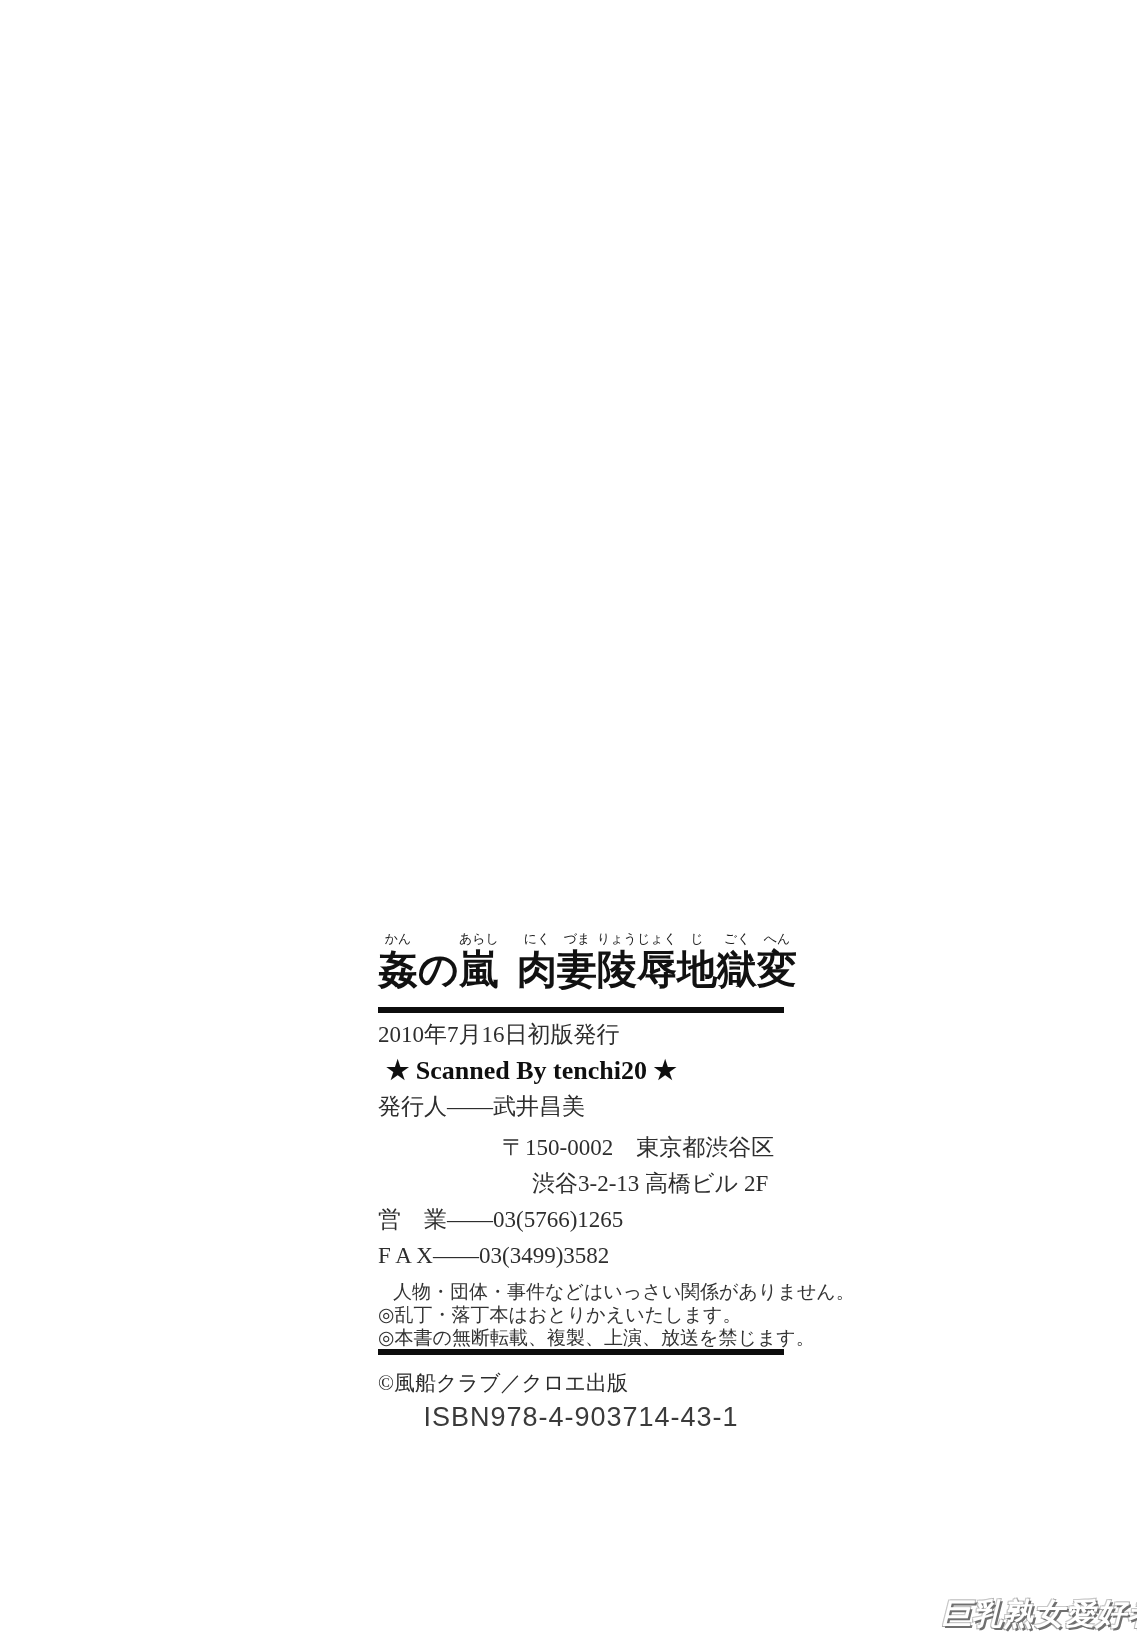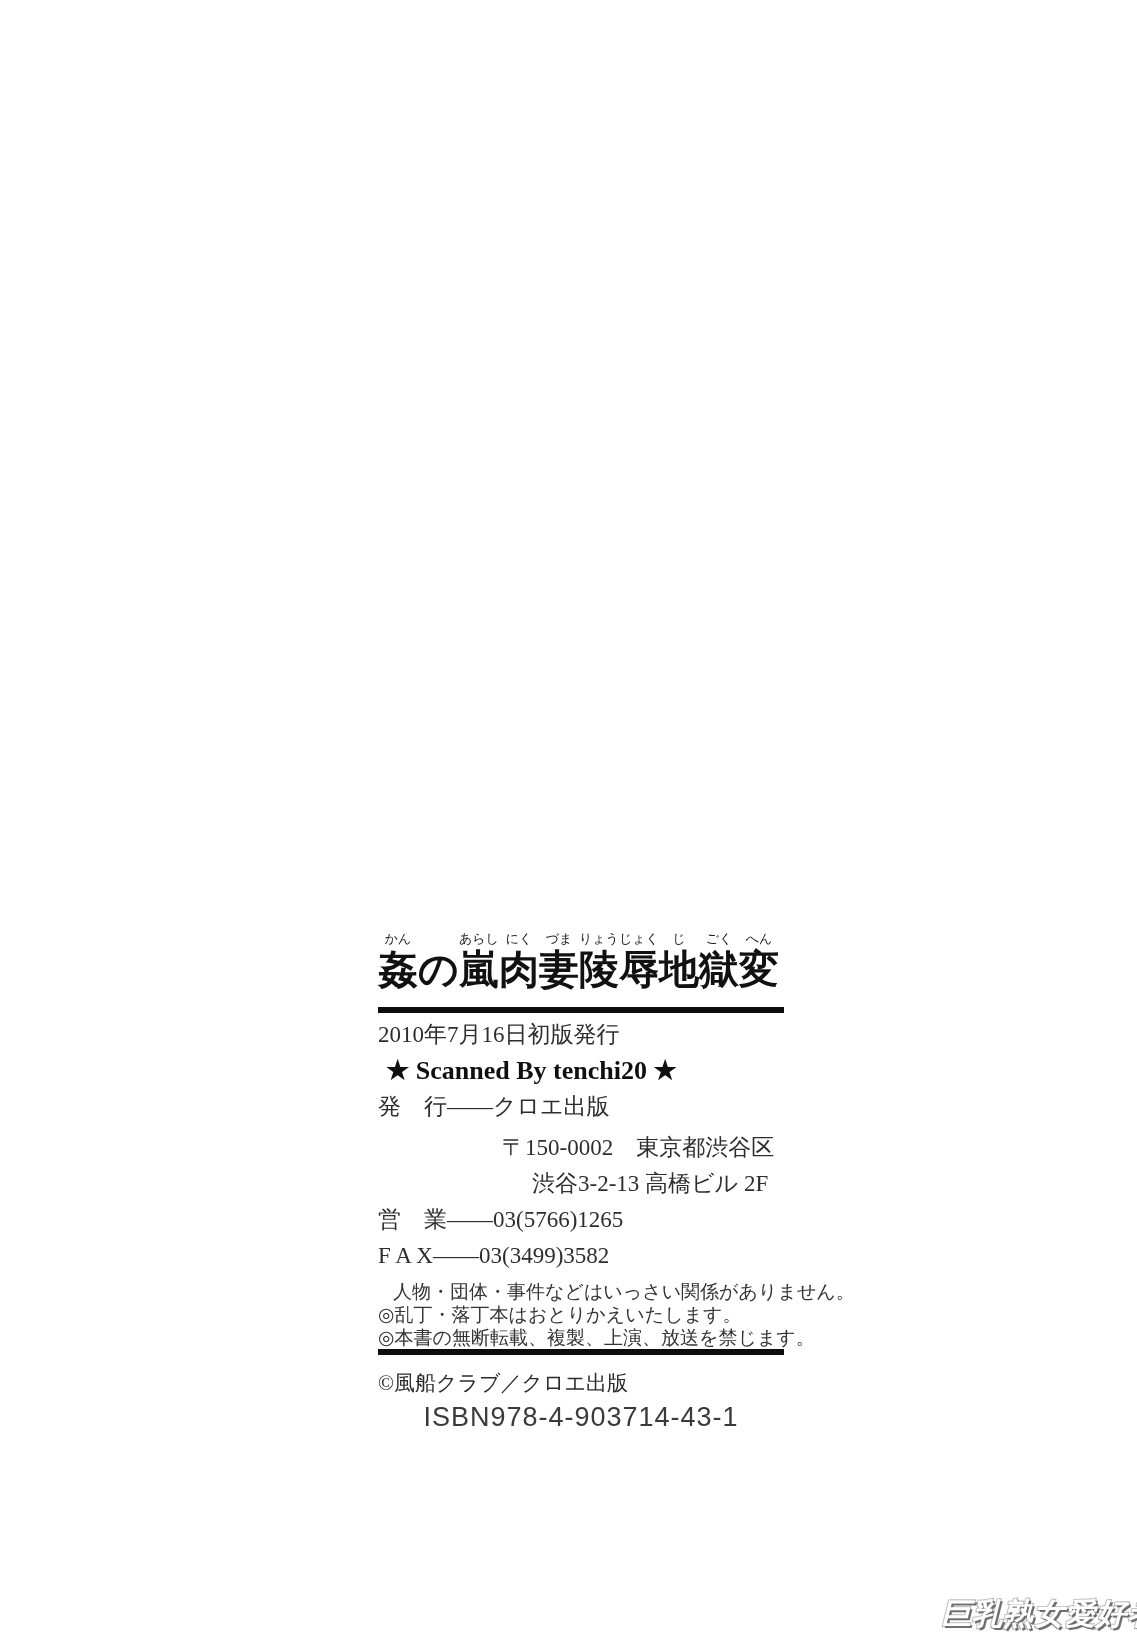--- a/index.html
+++ b/index.html
@@ -30,20 +30,21 @@
   .title-line {
     display: flex;
     align-items: flex-end;
     color: #111;
     white-space: nowrap;
   }
   .title-word {
     display: flex;
   }
   .title-word + .title-word {
+    margin-left: 18px;
   }
   .rseg {
     display: inline-flex;
     flex-direction: column;
     align-items: center;
   }
   .rseg .rt {
     font-size: 13px;
     line-height: 17px;
     height: 17px;
@@ -190,21 +191,21 @@
           <span class="rt">へん</span>
           <span class="rb">変</span>
         </span>
       </span>
     </div>
 
     <div class="rule"></div>
 
     <div class="line">2010年7月16日初版発行</div>
     <div class="line scanned">★ Scanned By tenchi20 ★</div>
-    <div class="line">発　行——クロエ出版</div>
+    <div class="line">発行人——武井昌美</div>
     <div class="line addr1">〒150-0002　東京都渋谷区</div>
     <div class="line addr2">渋谷3-2-13 高橋ビル 2F</div>
     <div class="line">営　業——03(5766)1265</div>
     <div class="line">F A X——03(3499)3582</div>
 
     <div class="notices">
       <div class="notice-line hang">人物・団体・事件などはいっさい関係がありません。</div>
       <div class="notice-line">◎乱丁・落丁本はおとりかえいたします。</div>
       <div class="notice-line">◎本書の無断転載、複製、上演、放送を禁じます。</div>
     </div>

